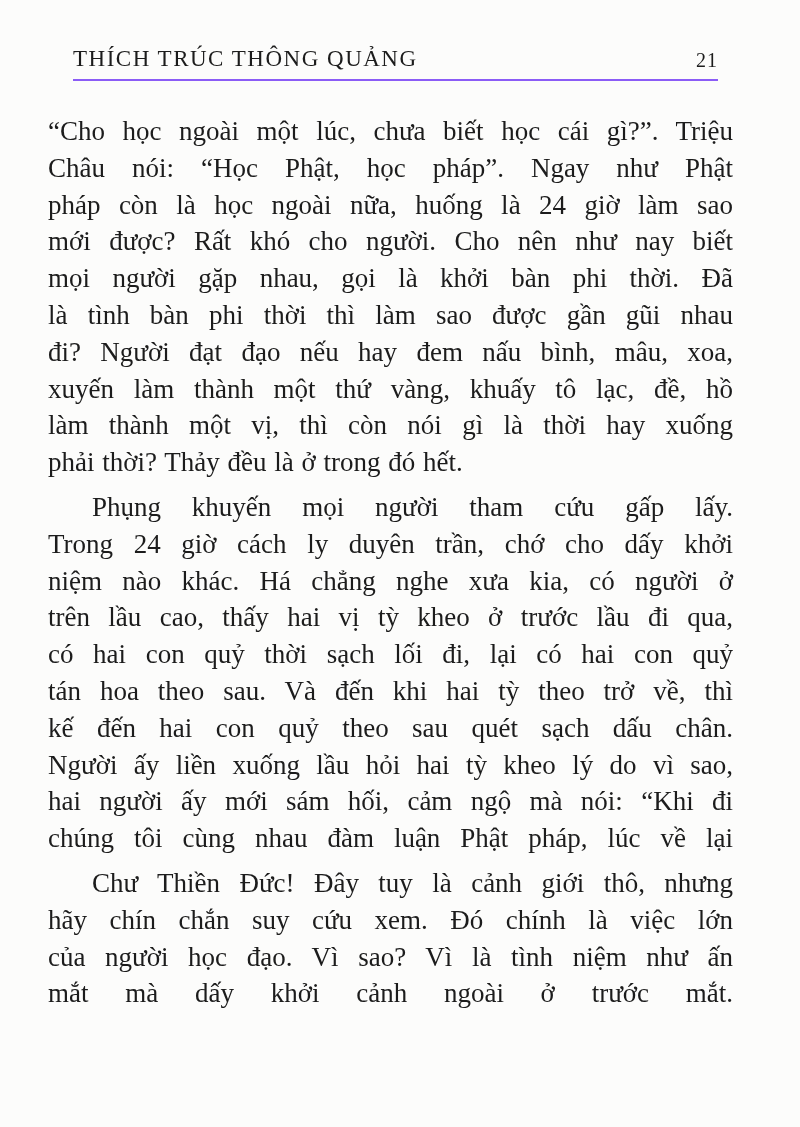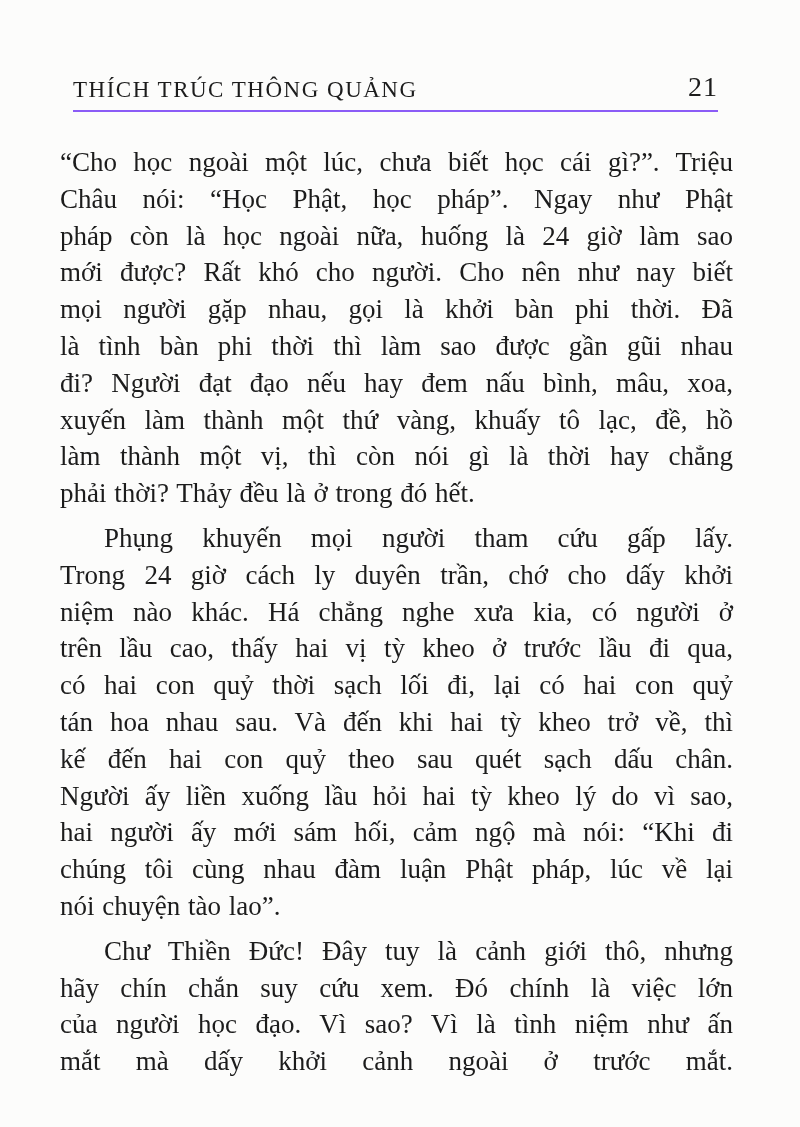--- a/index.html
+++ b/index.html
@@ -27,26 +27,25 @@
     align-items: flex-end;
     border-bottom: 2px solid #8b5cf6;
     padding-bottom: 7px;
   }
   .running-title {
     font-size: 23px;
     letter-spacing: 1.5px;
     white-space: nowrap;
   }
   .page-number {
-    font-size: 28px;
+    font-size: 20px;
     letter-spacing: 1px;
-    margin-top: 25px;
   }
   .page-body {
-    margin: 32px 67px 0 60px;
+    margin: 32px 67px 0 48px;
     font-size: 27px;
     line-height: 36.8px;
   }
   .paragraph {
     margin: 0 0 8px 0;
   }
   .paragraph:last-child {
     margin-bottom: 0;
   }
   .line {
@@ -73,35 +72,34 @@
   <main class="page-body" id="body-container">
       <div class="paragraph">
         <div class="line">“Cho học ngoài một lúc, chưa biết học cái gì?”. Triệu</div>
         <div class="line">Châu nói: “Học Phật, học pháp”. Ngay như Phật</div>
         <div class="line">pháp còn là học ngoài nữa, huống là 24 giờ làm sao</div>
         <div class="line">mới được? Rất khó cho người. Cho nên như nay biết</div>
         <div class="line">mọi người gặp nhau, gọi là khởi bàn phi thời. Đã</div>
         <div class="line">là tình bàn phi thời thì làm sao được gần gũi nhau</div>
         <div class="line">đi? Người đạt đạo nếu hay đem nấu bình, mâu, xoa,</div>
         <div class="line">xuyến làm thành một thứ vàng, khuấy tô lạc, đề, hồ</div>
-        <div class="line">làm thành một vị, thì còn nói gì là thời hay chẳng</div>
+        <div class="line">làm thành một vị, thì còn nói gì là thời hay xuống</div>
         <div class="line line-left">phải thời? Thảy đều là ở trong đó hết.</div>
       </div>
       <div class="paragraph">
         <div class="line first-indent">Phụng khuyến mọi người tham cứu gấp lấy.</div>
         <div class="line">Trong 24 giờ cách ly duyên trần, chớ cho dấy khởi</div>
         <div class="line">niệm nào khác. Há chẳng nghe xưa kia, có người ở</div>
         <div class="line">trên lầu cao, thấy hai vị tỳ kheo ở trước lầu đi qua,</div>
         <div class="line">có hai con quỷ thời sạch lối đi, lại có hai con quỷ</div>
-        <div class="line">tán hoa nhau sau. Và đến khi hai tỳ kheo trở về, thì</div>
+        <div class="line">tán hoa theo sau. Và đến khi hai tỳ theo trở về, thì</div>
         <div class="line">kế đến hai con quỷ theo sau quét sạch dấu chân.</div>
         <div class="line">Người ấy liền xuống lầu hỏi hai tỳ kheo lý do vì sao,</div>
         <div class="line">hai người ấy mới sám hối, cảm ngộ mà nói: “Khi đi</div>
         <div class="line">chúng tôi cùng nhau đàm luận Phật pháp, lúc về lại</div>
-        <div class="line line-left">nói chuyện tào lao”.</div>
       </div>
       <div class="paragraph">
         <div class="line first-indent">Chư Thiền Đức! Đây tuy là cảnh giới thô, nhưng</div>
         <div class="line">hãy chín chắn suy cứu xem. Đó chính là việc lớn</div>
         <div class="line">của người học đạo. Vì sao? Vì là tình niệm như ấn</div>
         <div class="line">mắt mà dấy khởi cảnh ngoài ở trước mắt.</div>
       </div>
     </main>
 </div>
 

